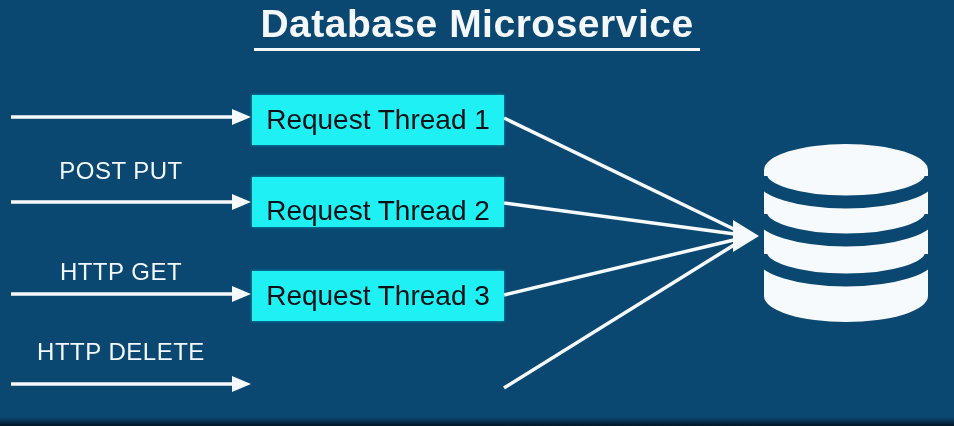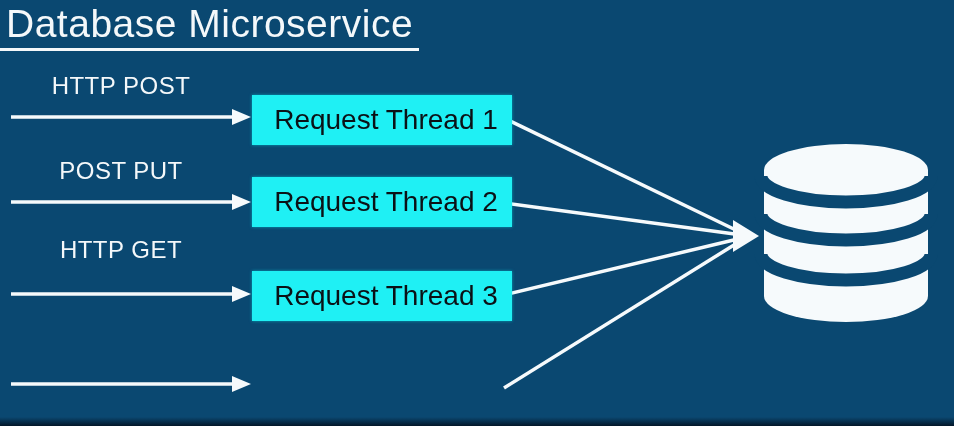--- a/index.html
+++ b/index.html
@@ -13,59 +13,58 @@
   .stage{
     position:relative;
     width:954px;height:426px;
     background:var(--background);
     overflow:hidden;
     font-family:"Liberation Sans","DejaVu Sans",sans-serif;
   }
   .title{
     position:absolute;
     left:0;top:2px;width:954px;
-    text-align:left;
+    text-align:center;
     color:var(--text);
     font-size:39px;
-    font-weight:400;
+    font-weight:700;
     letter-spacing:0.5px;
   }
   .title .underline{
     display:inline-block;
     border-bottom:3px solid var(--text);
     padding:0 6px 2px 6px;
   }
   .http-label{
     position:absolute;
     left:0;width:242px;
     text-align:center;
     color:var(--text);
     font-size:24px;
     font-weight:400;
     letter-spacing:0.5px;
     line-height:30px;
     height:30px;
   }
   .http-label.pos-1{top:71px;}
   .http-label.pos-2{top:156px;}
-  .http-label.pos-3{top:235px;}
+  .http-label.pos-3{top:257px;}
   .http-label.pos-4{top:337px;}
   .thread-box{
     position:absolute;
     left:252px;width:252px;height:50px;
     background:var(--box-fill);
     color:var(--box-text);
     display:flex;align-items:center;justify-content:center;
     font-size:28px;
     font-weight:400;
     box-shadow:0 0 3px rgba(0,230,240,0.55);
-    padding-left:8px;
   }
   .thread-box.pos-1{top:95px;}
-  .thread-box.pos-2{top:177px;}
+  .thread-box.pos-2{top:177px;align-items:flex-end;}
   .thread-box.pos-3{top:271px;text-align:center;}
   .thread-box.pos-4{top:366px;}
   svg.overlay{
     position:absolute;left:0;top:0;width:954px;height:426px;
     pointer-events:none;
   }
   svg .wire{stroke:var(--arrow);stroke-width:3.5;fill:none;}
   svg .head{fill:var(--arrow);stroke:none;}
   svg .db-body{fill:var(--arrow);stroke:none;}
   svg .db-gap{stroke:var(--background);stroke-width:13;fill:none;}
@@ -119,23 +118,23 @@
       <path class="db-gap" d="M 761 176 A 85 26 0 0 0 931 176"></path>
       <path class="db-gap" d="M 761 214 A 85 26 0 0 0 931 214"></path>
       <path class="db-gap" d="M 761 254 A 85 26 0 0 0 931 254"></path>
     </g>
   </svg>
 
   <div class="title">
     <span class="underline">Database Microservice</span>
   </div>
 
-  <div class="http-label pos-1">HTTP POST</div>
   <div class="http-label pos-2">POST PUT</div>
   <div class="http-label pos-3">HTTP GET</div>
+  <div class="http-label pos-4">HTTP DELETE</div>
 
   <div class="thread-box pos-1">
     <span>Request Thread 1</span>
   </div>
   <div class="thread-box pos-2">
     <span>Request Thread 2</span>
   </div>
   <div class="thread-box pos-3">
     <span>Request Thread 3</span>
   </div>

